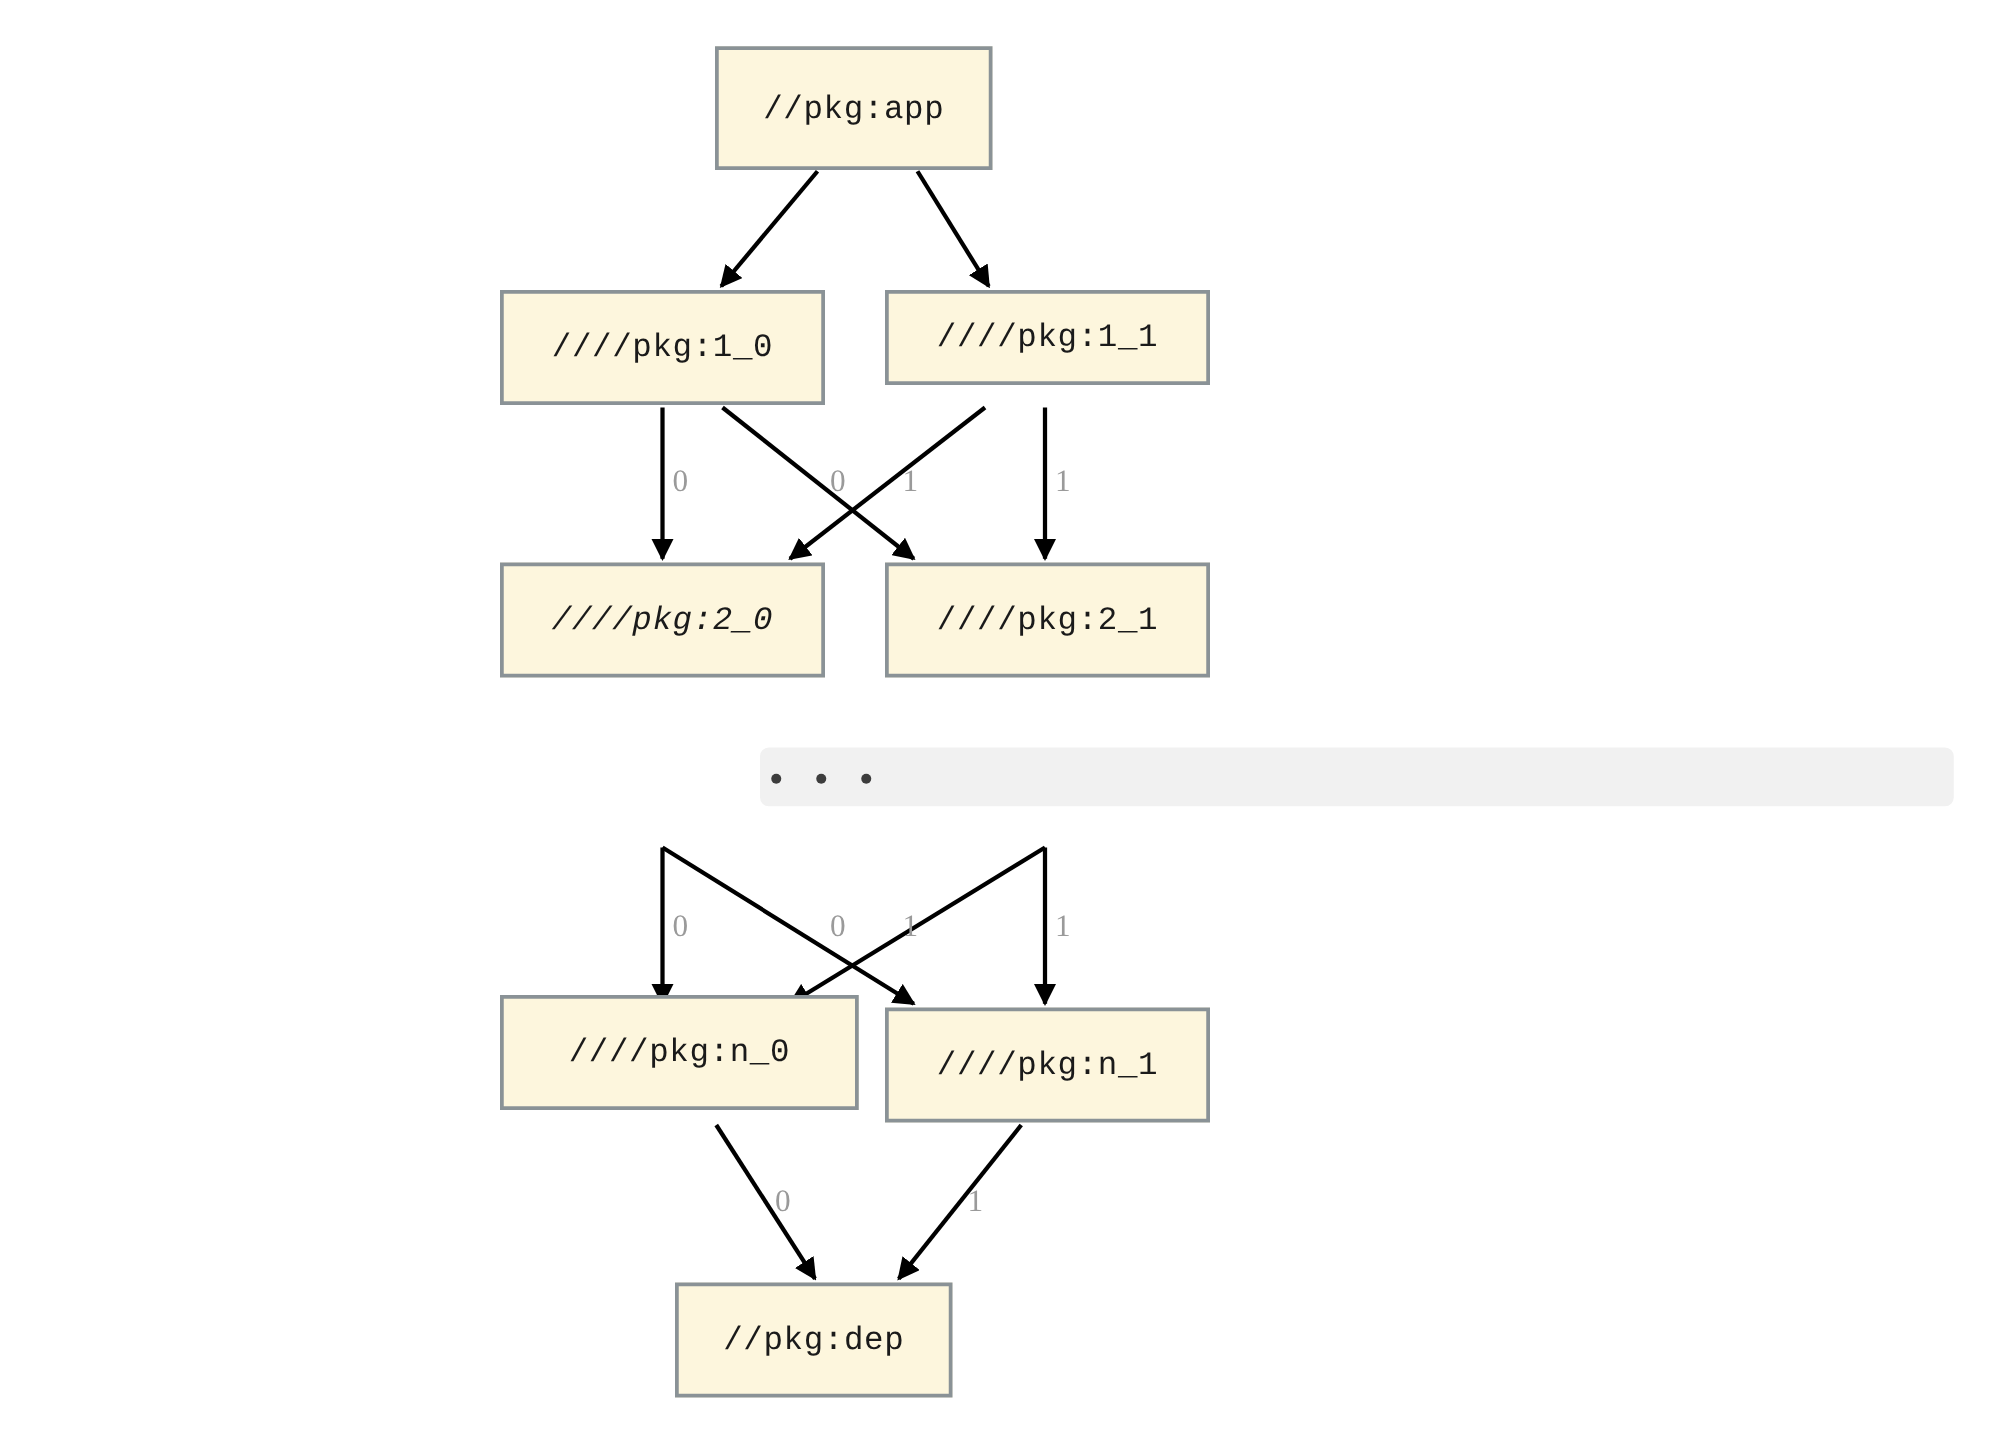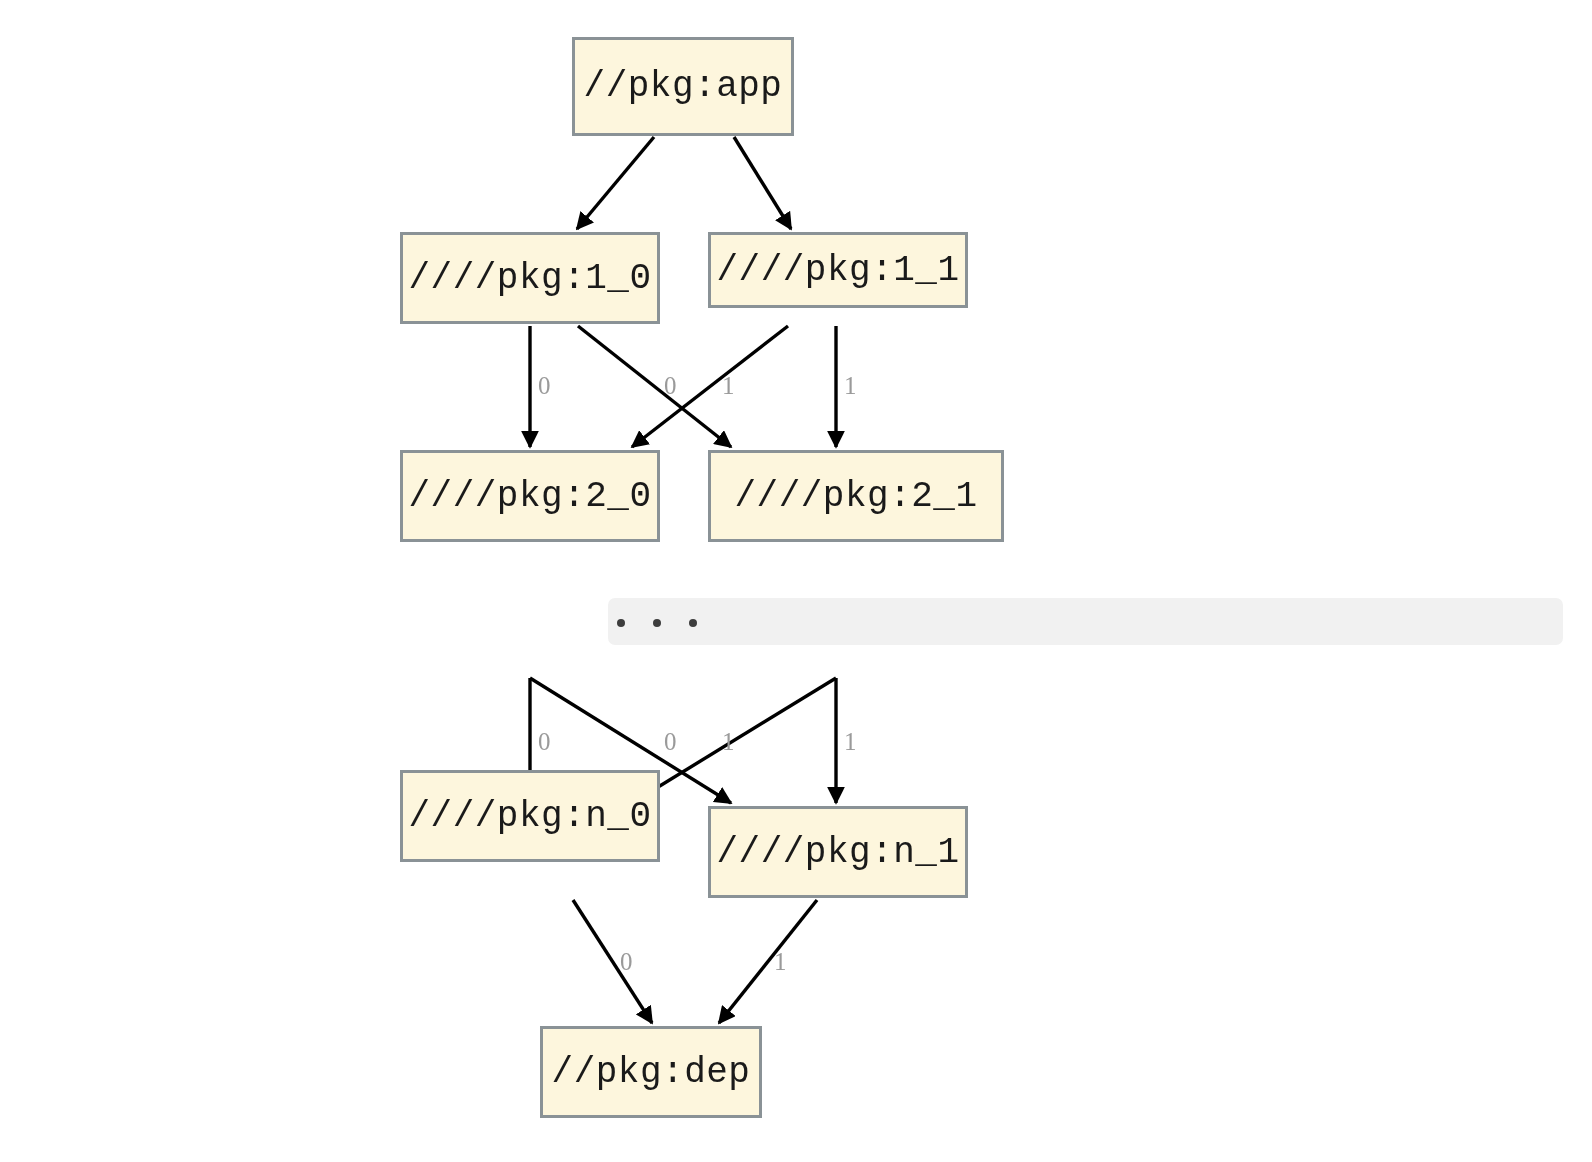--- a/index.html
+++ b/index.html
@@ -28,21 +28,21 @@
     position: absolute;
     box-sizing: border-box;
     background: #fdf6dd;
     border: 3px solid #8a9296;
     display: flex;
     align-items: center;
     justify-content: center;
   }
   .node-label {
     font-family: "Liberation Mono", "DejaVu Sans Mono", monospace;
-    font-size: 36px;
+    font-size: 26px;
     color: #1a1a1a;
     letter-spacing: 0.5px;
     white-space: nowrap;
   }
   .edge-label {
     position: absolute;
     font-family: "Liberation Serif", "DejaVu Serif", serif;
     font-size: 25px;
     color: #9a9a9a;
     white-space: nowrap;
@@ -99,27 +99,27 @@
   <div id="nodes-layer">
       <div class="node-box" style="left: 572px; top: 37px; width: 222px; height: 99px; background: rgb(253, 246, 221); border-color: rgb(138, 146, 150);">
         <span class="node-label">//pkg:app</span>
       </div>
       <div class="node-box" style="left: 400px; top: 232px; width: 260px; height: 92px; background: rgb(253, 246, 221); border-color: rgb(138, 146, 150);">
         <span class="node-label">////pkg:1_0</span>
       </div>
       <div class="node-box" style="left: 708px; top: 232px; width: 260px; height: 76px; background: rgb(253, 246, 221); border-color: rgb(138, 146, 150);">
         <span class="node-label">////pkg:1_1</span>
       </div>
-      <div class="node-box" style="left: 400px; top: 450px; width: 260px; height: 92px; background: rgb(253, 246, 221); border-color: rgb(138, 146, 150);">
+      <div class="node-box" style="left: 400px; top: 450px; width: 260px; height: 92px; background: rgb(253, 246, 221); border-color: rgb(138, 146, 150); font-style: italic;">
         <span class="node-label">////pkg:2_0</span>
       </div>
-      <div class="node-box" style="left: 708px; top: 450px; width: 296px; height: 92px; background: rgb(253, 246, 221); border-color: rgb(138, 146, 150);">
+      <div class="node-box" style="left: 708px; top: 450px; width: 260px; height: 92px; background: rgb(253, 246, 221); border-color: rgb(138, 146, 150);">
         <span class="node-label">////pkg:2_1</span>
       </div>
-      <div class="node-box" style="left: 400px; top: 770px; width: 260px; height: 92px; background: rgb(253, 246, 221); border-color: rgb(138, 146, 150);">
+      <div class="node-box" style="left: 400px; top: 796px; width: 287px; height: 92px; background: rgb(253, 246, 221); border-color: rgb(138, 146, 150);">
         <span class="node-label">////pkg:n_0</span>
       </div>
       <div class="node-box" style="left: 708px; top: 806px; width: 260px; height: 92px; background: rgb(253, 246, 221); border-color: rgb(138, 146, 150); text-align: right;">
         <span class="node-label">////pkg:n_1</span>
       </div>
       <div class="node-box" style="left: 540px; top: 1026px; width: 222px; height: 92px; background: rgb(253, 246, 221); border-color: rgb(138, 146, 150);">
         <span class="node-label">//pkg:dep</span>
       </div>
     </div>
   <div id="edge-labels-layer">

